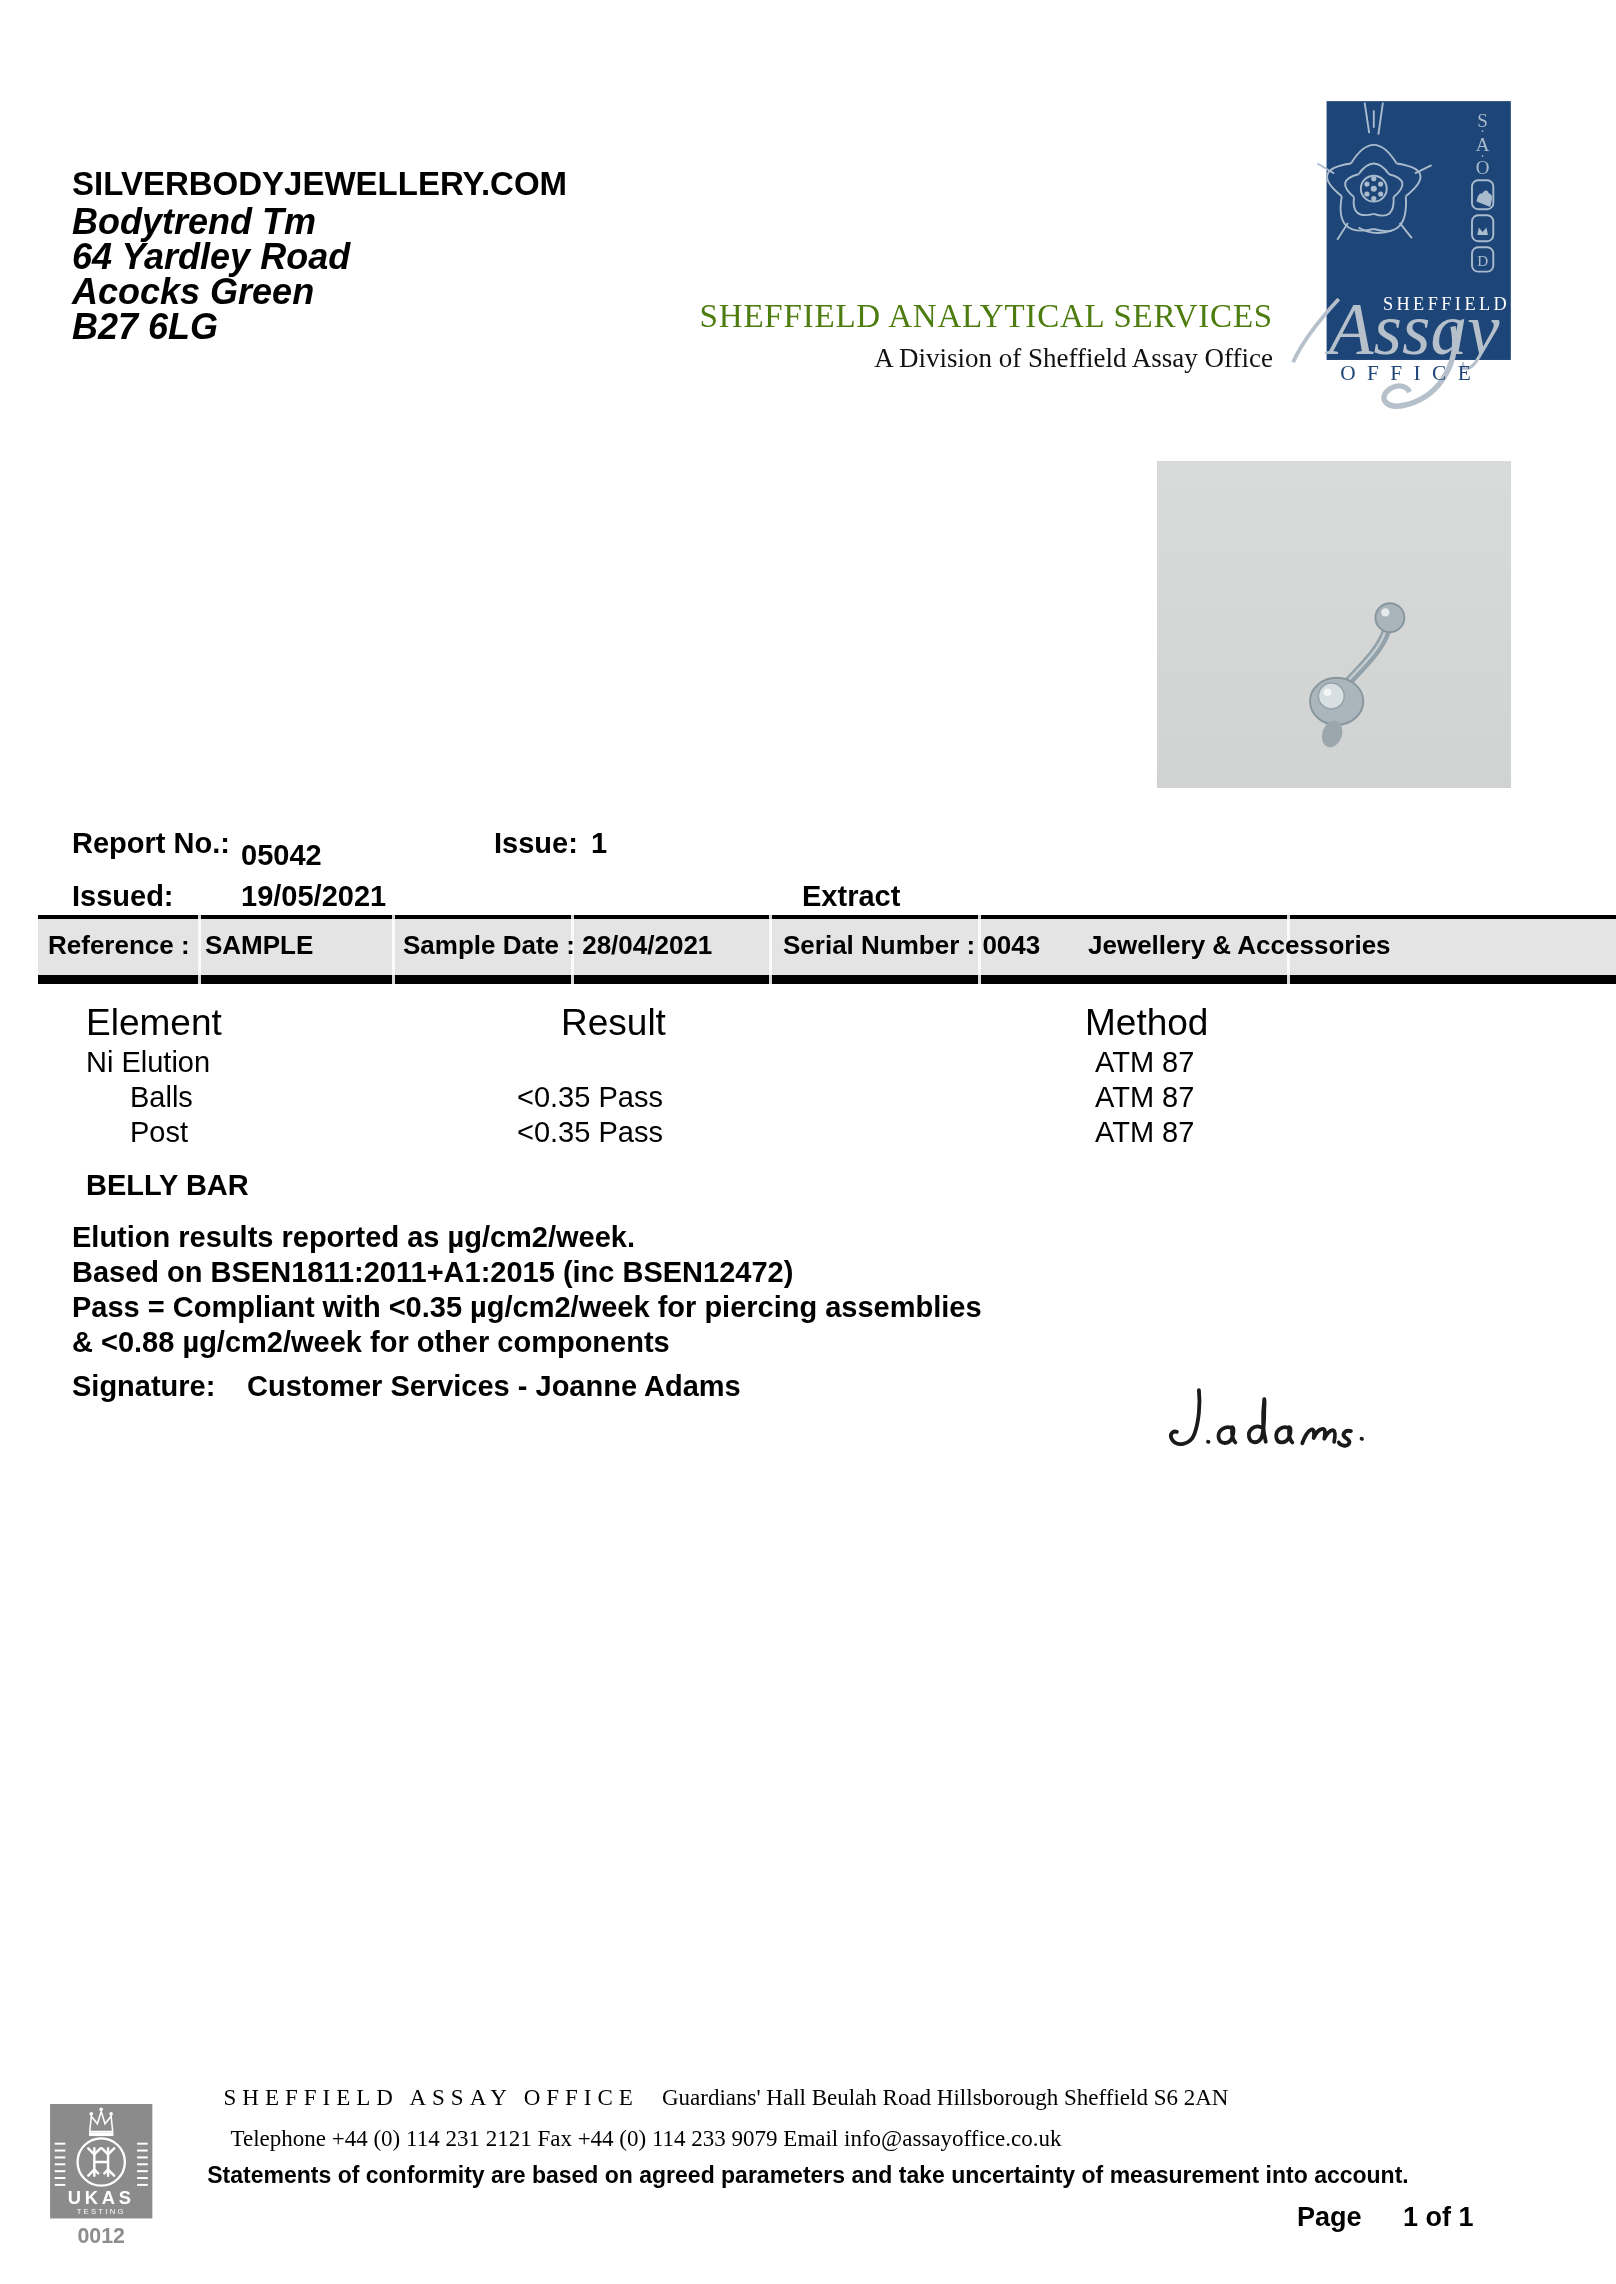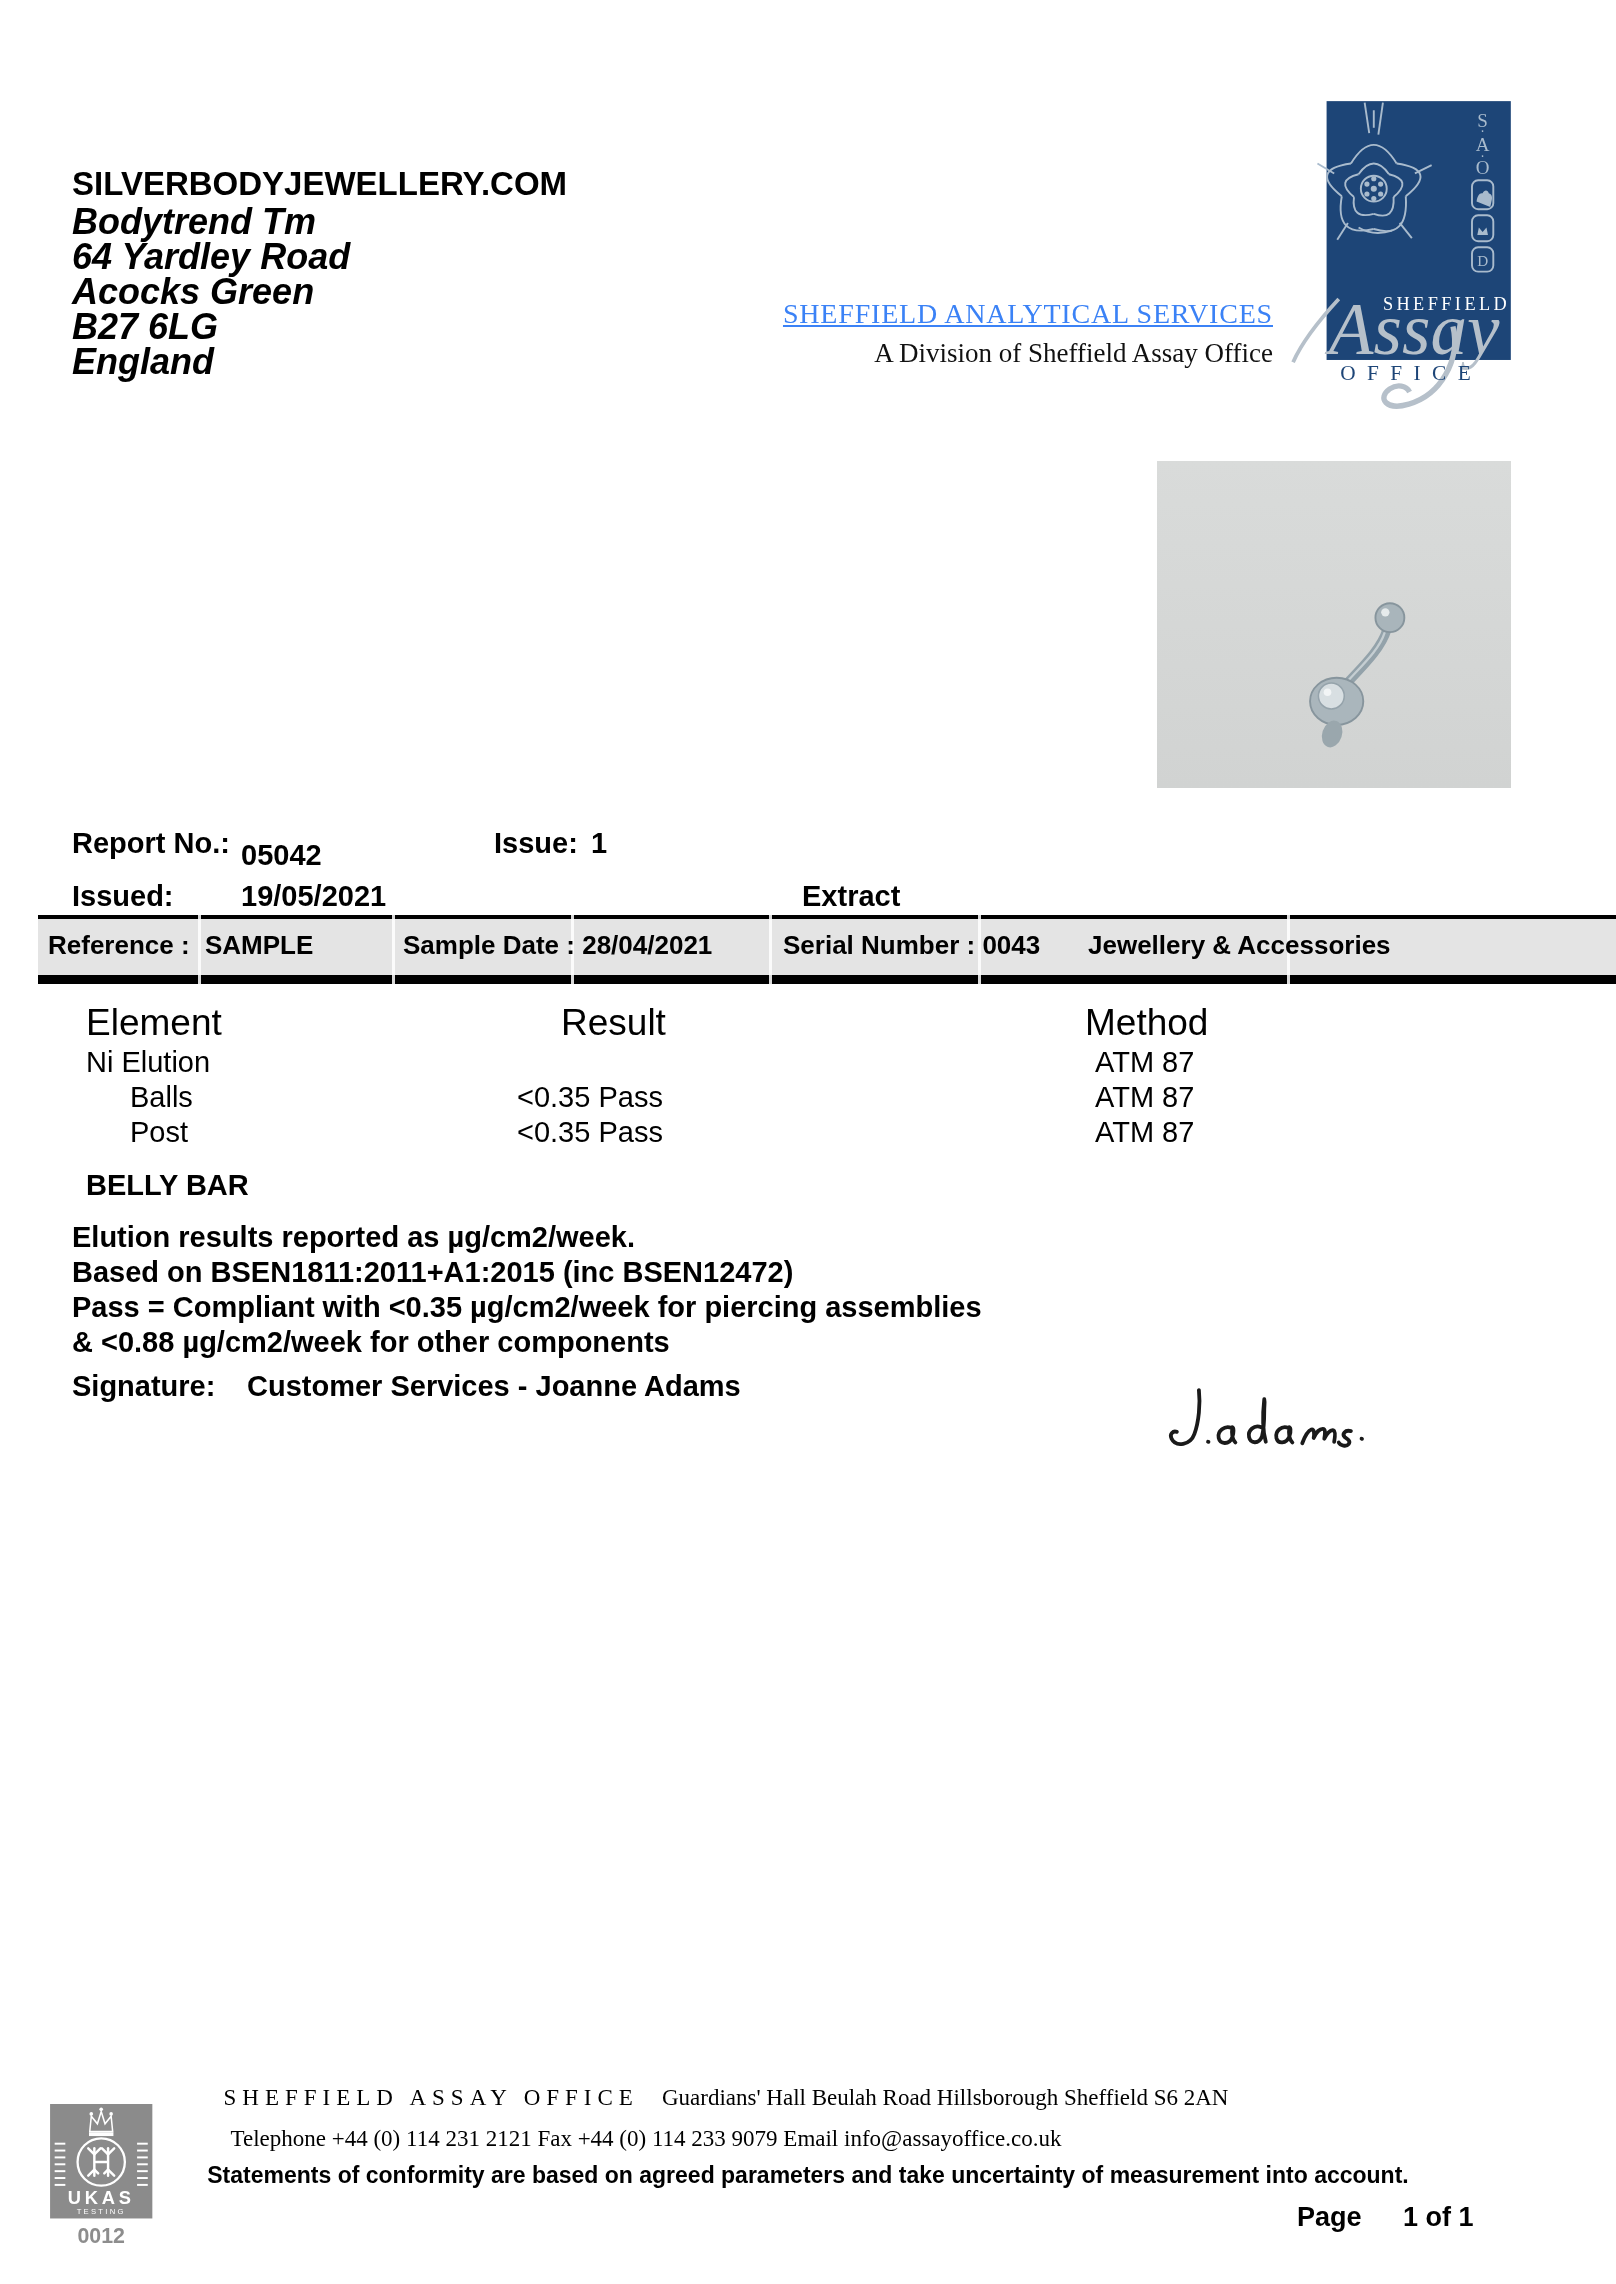--- a/index.html
+++ b/index.html
@@ -2,21 +2,21 @@
 <html style="font-size:12px"><head>
 <meta charset="utf-8">
 <style>
   html,body{margin:0;padding:0;}
   body{width:1616px;height:2284px;background:#ffffff;position:relative;
        font-family:"Liberation Sans",sans-serif;color:#000;}
   .abs{position:absolute;}
   .b{font-weight:bold;font-family:"Liberation Sans",sans-serif;}
   .sender-name{font-size:33px;font-weight:bold;line-height:40px;}
   .sender-line{font-size:36px;font-weight:bold;line-height:35px;font-style:italic;}
-  .org-title{font-size:28px;letter-spacing:0.8px;color:#3b82f6;font-family:"Liberation Serif",serif;text-decoration:underline;}
+  .org-title{font-size:33px;letter-spacing:0.8px;color:#4d7c0f;font-family:"Liberation Serif",serif;}
   .org-sub{font-size:27px;color:#111;margin-top:7.6px;font-family:"Liberation Serif",serif;}
   .meta{font-size:29px;font-weight:bold;}
   .bandtxt{font-size:26px;font-weight:bold;}
   .th{font-size:37px;font-weight:normal;}
   .td{font-size:29px;}
   .note{font-size:29px;font-weight:bold;line-height:35px;}
   .foot-serif{font-size:23px;font-family:"Liberation Serif",serif;white-space:nowrap;}
   .office-name{letter-spacing:6px;margin-right:23px;}
   .statement{font-size:23px;font-weight:bold;white-space:nowrap;}
   .pagef{font-size:27px;font-weight:bold;}
@@ -24,21 +24,20 @@
 </style>
 </head>
 <body>
 
 <div class="abs" style="left:72px;top:164px;">
   <div class="sender-name">SILVERBODYJEWELLERY.COM</div>
   <div class="sender-line">Bodytrend Tm</div>
   <div class="sender-line">64 Yardley Road</div>
   <div class="sender-line">Acocks Green</div>
   <div class="sender-line">B27 6LG</div>
-  <div class="sender-line">England</div>
 </div>
 
 <div class="abs" style="right:343px;top:298px;text-align:right;">
   <div class="org-title">SHEFFIELD ANALYTICAL SERVICES</div>
   <div class="org-sub">A Division of Sheffield Assay Office</div>
 </div>
 
 <div class="abs" style="left:1287px;top:101px;width:236px;height:320px;">
   <svg width="236" height="320" viewBox="0 0 310 420">
     <rect x="52" y="0" width="242" height="340" fill="#1d4577"></rect>

